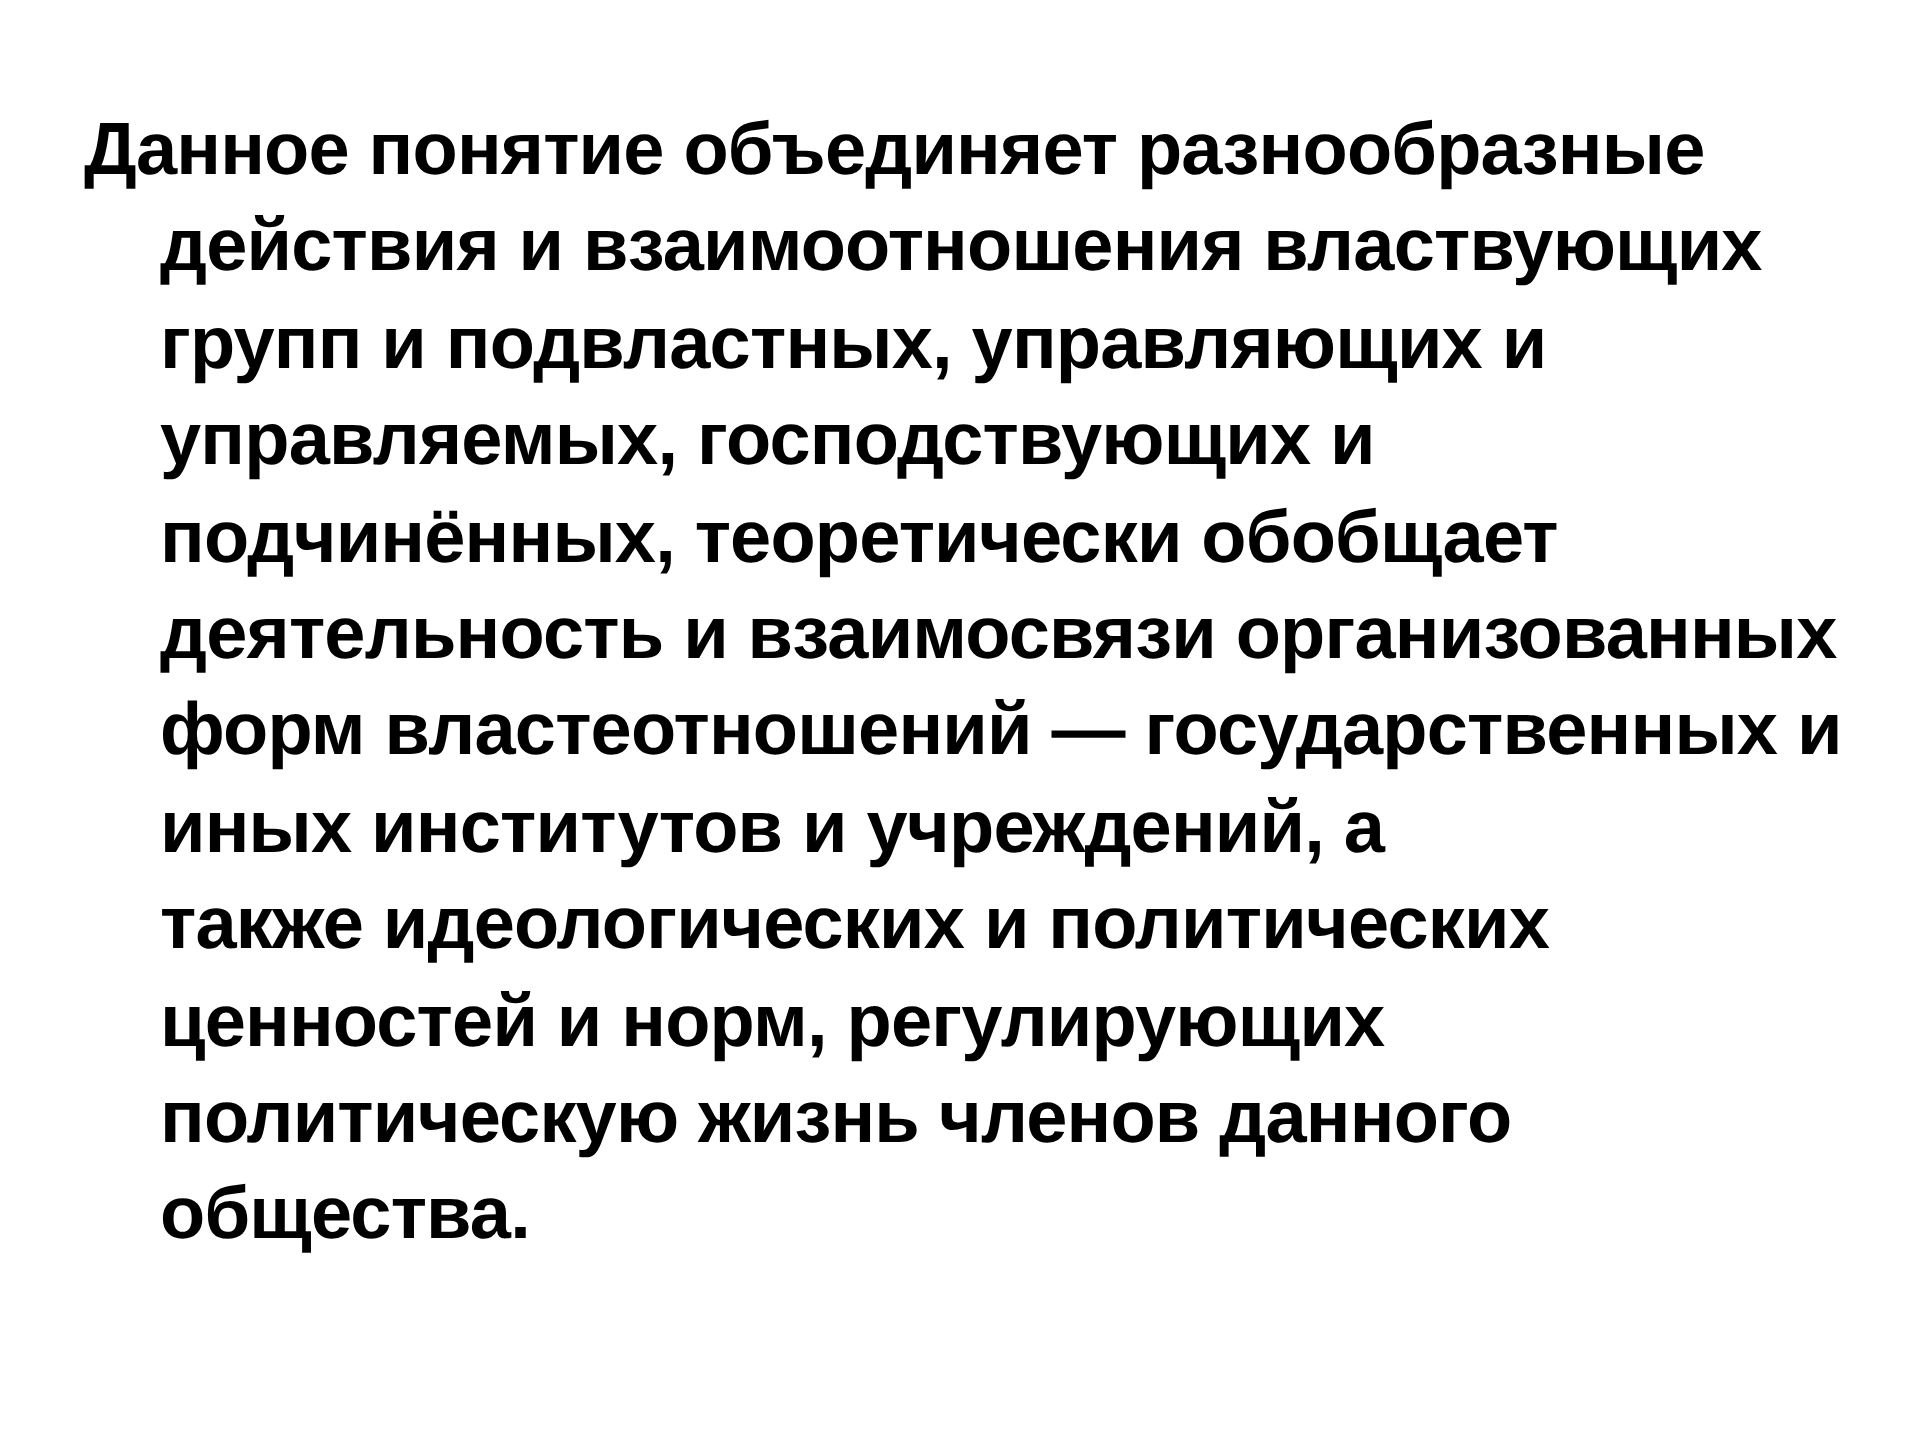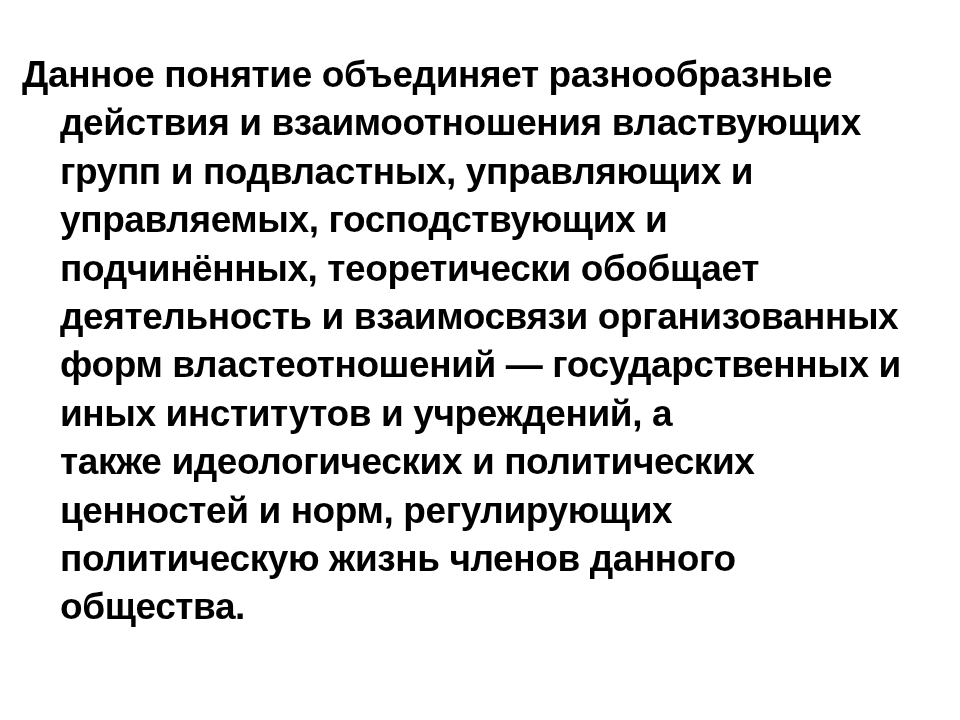--- a/index.html
+++ b/index.html
@@ -13,21 +13,21 @@
     height: 720px;
     background: #ffffff;
     overflow: hidden;
   }
   .body-text {
     position: absolute;
     left: 0;
     top: 51px;
     width: 960px;
     box-sizing: border-box;
-    padding-left: 60px;
+    padding-left: 80px;
     padding-right: 16px;
     text-indent: -38px;          
     font-family: "Liberation Sans", "DejaVu Sans", sans-serif;
     font-weight: 700;
     font-size: 37px;
     line-height: 48.4px;
     letter-spacing: -0.4px;
     color: #000000;
     white-space: pre-line;       
   }

